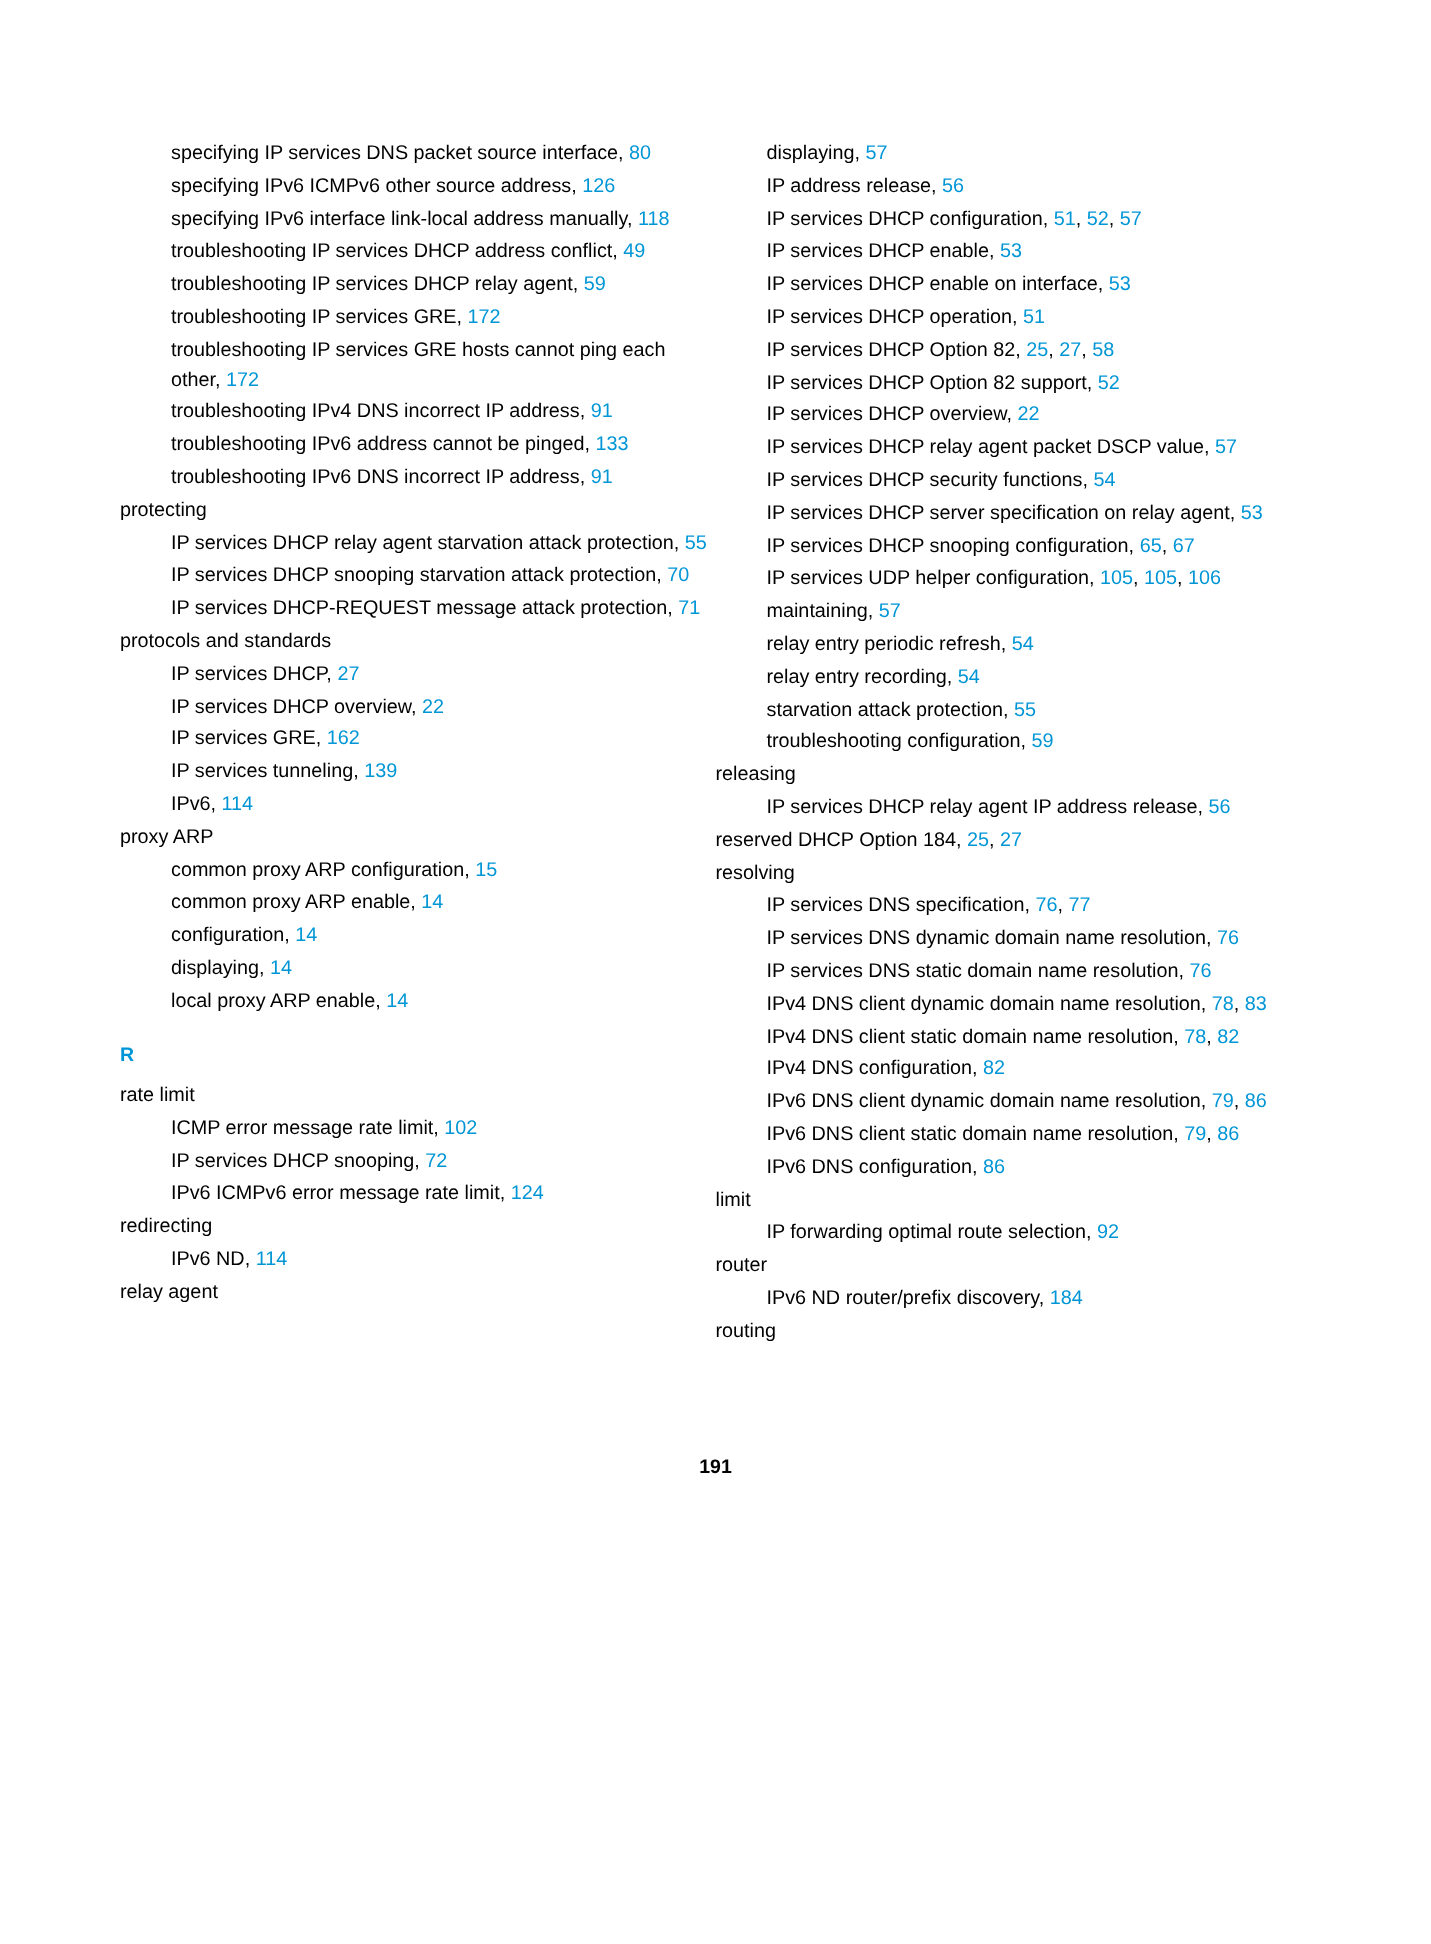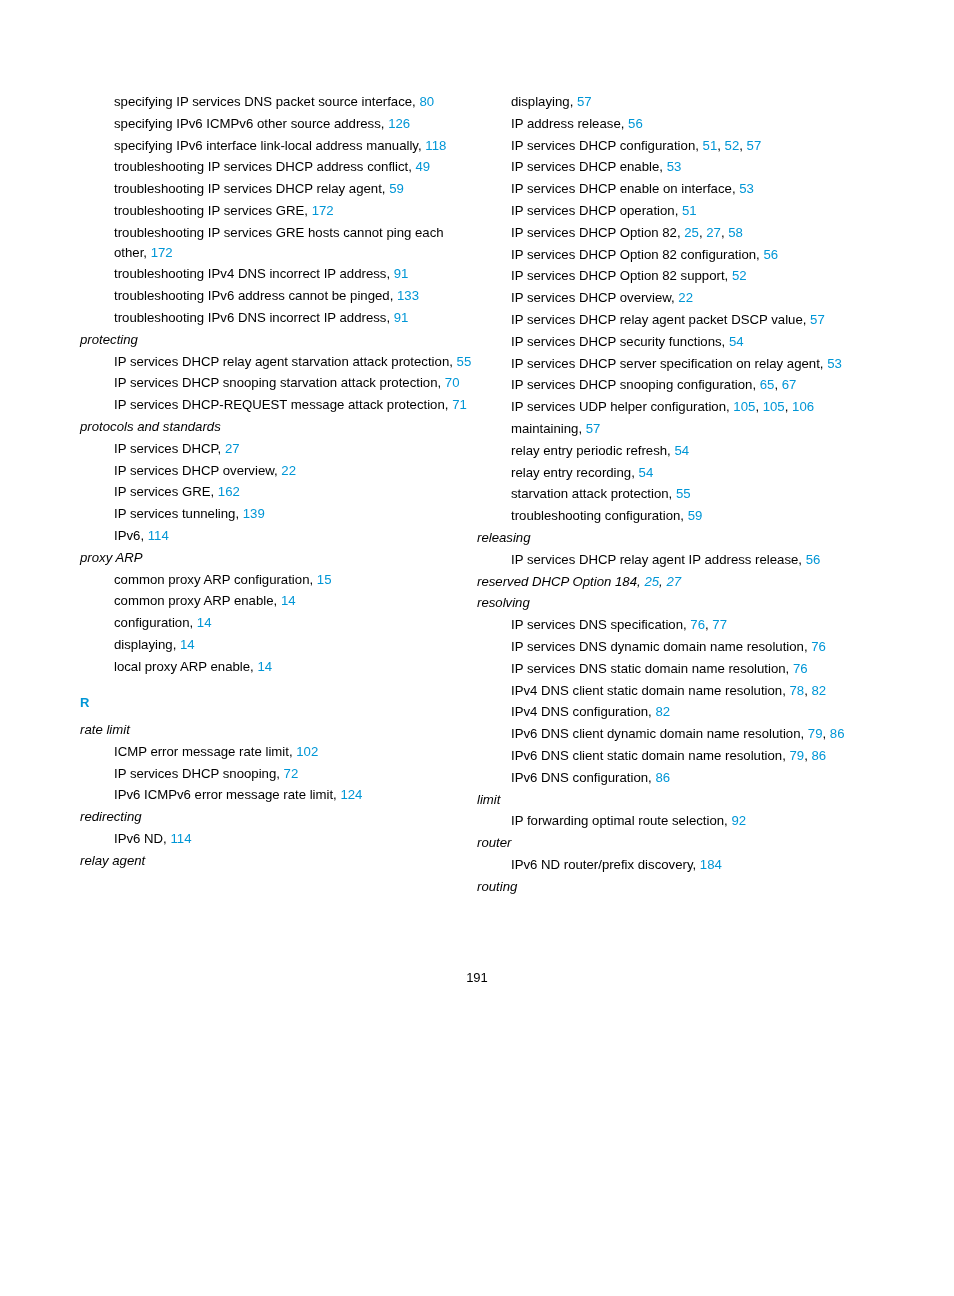--- a/index.html
+++ b/index.html
@@ -13,38 +13,38 @@
   }
   .page {
     padding: 90px 80px 40px 80px;
     display: flex;
   }
   .col {
     flex: 1;
   }
   .entry-l1 {
     margin: 2px 0;
-    font-style: italic;
   }
   .entry-l2 {
     margin: 2px 0 2px 34px;
   }
   .section-letter {
     color: #0096d6;
     font-weight: bold;
     margin: 16px 0 8px 0;
     font-size: 13px;
   }
   .pagelink {
     color: #0096d6;
   }
   .pagenum {
     text-align: center;
     font-size: 13px;
     margin-top: 30px;
+    font-weight: bold;
   }
 </style>
 </head>
 <body>
 
 <div class="page">
   <div class="col" id="left-col">
       <div class="entry-l2"><span>specifying IP services DNS packet source interface, </span><span class="pagelink">80</span></div>
       <div class="entry-l2"><span>specifying IPv6 ICMPv6 other source address, </span><span class="pagelink">126</span></div>
       <div class="entry-l2"><span>specifying IPv6 interface link-local address manually, </span><span class="pagelink">118</span></div>
@@ -81,40 +81,40 @@
       <div class="entry-l1"><span>relay agent</span></div>
     </div>
   <div class="col" id="right-col">
       <div class="entry-l2"><span>displaying, </span><span class="pagelink">57</span></div>
       <div class="entry-l2"><span>IP address release, </span><span class="pagelink">56</span></div>
       <div class="entry-l2"><span>IP services DHCP configuration, </span><span class="pagelink">51</span><span>, </span><span class="pagelink">52</span><span>, </span><span class="pagelink">57</span></div>
       <div class="entry-l2"><span>IP services DHCP enable, </span><span class="pagelink">53</span></div>
       <div class="entry-l2"><span>IP services DHCP enable on interface, </span><span class="pagelink">53</span></div>
       <div class="entry-l2"><span>IP services DHCP operation, </span><span class="pagelink">51</span></div>
       <div class="entry-l2"><span>IP services DHCP Option 82, </span><span class="pagelink">25</span><span>, </span><span class="pagelink">27</span><span>, </span><span class="pagelink">58</span></div>
-      <div class="entry-l2"><span>IP services DHCP Option 82 configuration, </span><span class="pagelink">56</span></div>
       <div class="entry-l2"><span>IP services DHCP Option 82 support, </span><span class="pagelink">52</span></div>
       <div class="entry-l2"><span>IP services DHCP overview, </span><span class="pagelink">22</span></div>
       <div class="entry-l2"><span>IP services DHCP relay agent packet DSCP value, </span><span class="pagelink">57</span></div>
       <div class="entry-l2"><span>IP services DHCP security functions, </span><span class="pagelink">54</span></div>
       <div class="entry-l2"><span>IP services DHCP server specification on relay agent, </span><span class="pagelink">53</span></div>
       <div class="entry-l2"><span>IP services DHCP snooping configuration, </span><span class="pagelink">65</span><span>, </span><span class="pagelink">67</span></div>
       <div class="entry-l2"><span>IP services UDP helper configuration, </span><span class="pagelink">105</span><span>, </span><span class="pagelink">105</span><span>, </span><span class="pagelink">106</span></div>
       <div class="entry-l2"><span>maintaining, </span><span class="pagelink">57</span></div>
       <div class="entry-l2"><span>relay entry periodic refresh, </span><span class="pagelink">54</span></div>
       <div class="entry-l2"><span>relay entry recording, </span><span class="pagelink">54</span></div>
       <div class="entry-l2"><span>starvation attack protection, </span><span class="pagelink">55</span></div>
       <div class="entry-l2"><span>troubleshooting configuration, </span><span class="pagelink">59</span></div>
       <div class="entry-l1"><span>releasing</span></div>
       <div class="entry-l2"><span>IP services DHCP relay agent IP address release, </span><span class="pagelink">56</span></div>
       <div class="entry-l1"><span>reserved DHCP Option 184, </span><span class="pagelink">25</span><span>, </span><span class="pagelink">27</span></div>
       <div class="entry-l1"><span>resolving</span></div>
       <div class="entry-l2"><span>IP services DNS specification, </span><span class="pagelink">76</span><span>, </span><span class="pagelink">77</span></div>
       <div class="entry-l2"><span>IP services DNS dynamic domain name resolution, </span><span class="pagelink">76</span></div>
       <div class="entry-l2"><span>IP services DNS static domain name resolution, </span><span class="pagelink">76</span></div>
+      <div class="entry-l2"><span>IPv4 DNS client dynamic domain name resolution, </span><span class="pagelink">78</span><span>, </span><span class="pagelink">83</span></div>
       <div class="entry-l2"><span>IPv4 DNS client static domain name resolution, </span><span class="pagelink">78</span><span>, </span><span class="pagelink">82</span></div>
       <div class="entry-l2"><span>IPv4 DNS configuration, </span><span class="pagelink">82</span></div>
       <div class="entry-l2"><span>IPv6 DNS client dynamic domain name resolution, </span><span class="pagelink">79</span><span>, </span><span class="pagelink">86</span></div>
       <div class="entry-l2"><span>IPv6 DNS client static domain name resolution, </span><span class="pagelink">79</span><span>, </span><span class="pagelink">86</span></div>
       <div class="entry-l2"><span>IPv6 DNS configuration, </span><span class="pagelink">86</span></div>
       <div class="entry-l1"><span>limit</span></div>
       <div class="entry-l2"><span>IP forwarding optimal route selection, </span><span class="pagelink">92</span></div>
       <div class="entry-l1"><span>router</span></div>
       <div class="entry-l2"><span>IPv6 ND router/prefix discovery, </span><span class="pagelink">184</span></div>
       <div class="entry-l1"><span>routing</span></div>

